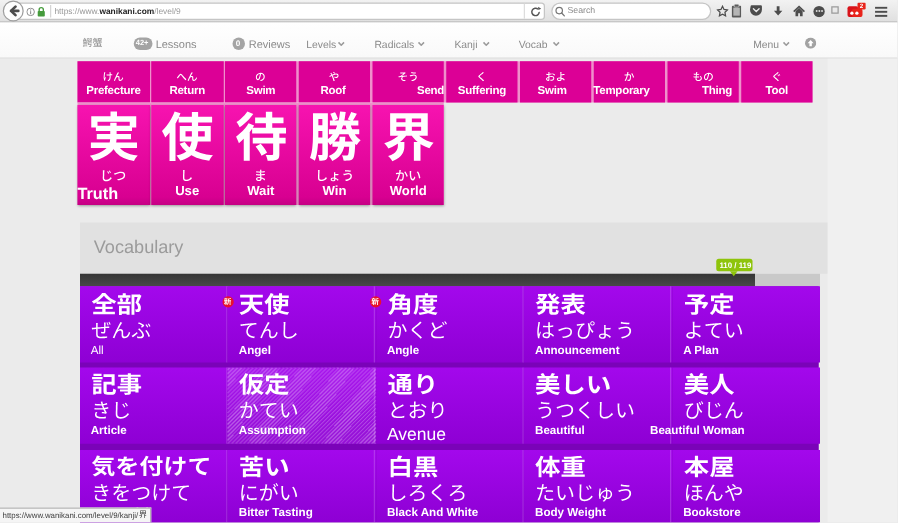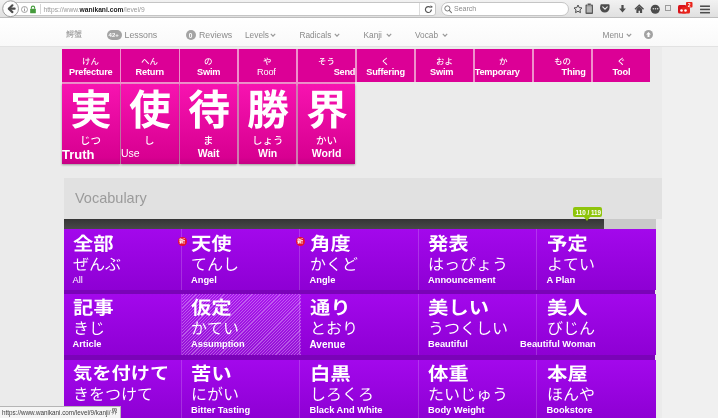--- a/index.html
+++ b/index.html
@@ -125,21 +125,21 @@
 <div class="etxt" style="left:121.0px;top:67px;width:57.5px;text-align:center;font-size:9.2px;font-weight:bold;color:#fff;letter-spacing:-0.2px">Return</div>
 <div class="abs" style="left:179.9px;top:49px;width:57.5px;height:33px;background:#dc0096"></div>
 <svg class="abs" style="left:204.4px;top:56.5px" width="8.5" height="8.9" viewBox="0 0 8.5 8.9">
     <path d="M4.9 1.7Q4.8 2.3 4.7 3.0Q4.5 3.8 4.3 4.5Q4.1 5.4 3.8 6.0Q3.4 6.6 3.1 6.9Q2.7 7.2 2.3 7.2Q1.8 7.2 1.5 6.9Q1.1 6.6 0.9 6.1Q0.7 5.5 0.7 4.8Q0.7 4.1 0.9 3.5Q1.2 2.8 1.8 2.3Q2.3 1.9 3.0 1.6Q3.7 1.3 4.5 1.3Q5.2 1.3 5.8 1.5Q6.4 1.8 6.9 2.2Q7.3 2.7 7.6 3.2Q7.8 3.8 7.8 4.5Q7.8 5.4 7.4 6.1Q7.0 6.8 6.3 7.2Q5.6 7.7 4.6 7.8L4.1 7.0Q4.3 7.0 4.5 7.0Q4.7 6.9 4.8 6.9Q5.2 6.8 5.6 6.6Q6.0 6.4 6.3 6.1Q6.6 5.8 6.7 5.4Q6.9 5.0 6.9 4.5Q6.9 4.0 6.7 3.5Q6.6 3.1 6.3 2.8Q5.9 2.4 5.5 2.3Q5.0 2.1 4.4 2.1Q3.8 2.1 3.2 2.3Q2.7 2.6 2.3 3.0Q1.9 3.4 1.7 3.8Q1.5 4.3 1.5 4.7Q1.5 5.2 1.6 5.5Q1.8 5.9 1.9 6.0Q2.1 6.2 2.3 6.2Q2.5 6.2 2.7 6.0Q2.9 5.8 3.1 5.4Q3.3 5.0 3.5 4.3Q3.7 3.7 3.8 3.0Q3.9 2.3 4.0 1.6Z" fill="#fff"></path>
   </svg>
 <div class="etxt" style="left:179.9px;top:67px;width:57.5px;text-align:center;font-size:9.2px;font-weight:bold;color:#fff;letter-spacing:-0.2px">Swim</div>
 <div class="abs" style="left:238.9px;top:49px;width:57.5px;height:33px;background:#dc0096"></div>
 <svg class="abs" style="left:263.4px;top:56.5px" width="8.5" height="8.9" viewBox="0 0 8.5 8.9">
     <path d="M4.6 2.1Q4.5 1.9 4.2 1.7Q4.0 1.5 3.8 1.3Q3.6 1.1 3.4 1.0L4.0 0.5Q4.1 0.6 4.4 0.8Q4.6 1.0 4.8 1.2Q5.1 1.4 5.2 1.6ZM2.1 1.3Q2.1 1.3 2.2 1.5Q2.2 1.6 2.3 1.7Q2.3 1.8 2.4 1.9Q2.6 2.4 2.9 2.9Q3.2 3.5 3.5 4.1Q3.6 4.5 3.8 5.0Q4.0 5.4 4.2 5.9Q4.3 6.4 4.5 6.9Q4.7 7.4 4.8 7.7L3.8 8.0Q3.7 7.5 3.5 6.8Q3.4 6.2 3.1 5.6Q2.9 5.0 2.7 4.5Q2.5 4.0 2.3 3.6Q2.2 3.2 2.0 2.9Q1.8 2.5 1.7 2.3Q1.6 2.1 1.4 1.9Q1.3 1.8 1.2 1.6ZM0.4 3.8Q0.6 3.7 0.9 3.6Q1.1 3.6 1.2 3.5Q1.6 3.3 2.1 3.1Q2.5 2.9 3.0 2.7Q3.5 2.5 4.0 2.3Q4.5 2.1 5.0 2.0Q5.4 1.9 5.8 1.9Q6.5 1.9 6.9 2.1Q7.4 2.3 7.6 2.7Q7.8 3.1 7.8 3.6Q7.8 4.1 7.6 4.5Q7.4 4.9 6.9 5.2Q6.5 5.4 5.8 5.4Q5.5 5.4 5.1 5.3Q4.8 5.2 4.5 5.2L4.5 4.3Q4.8 4.4 5.1 4.5Q5.4 4.6 5.7 4.6Q6.1 4.6 6.4 4.5Q6.7 4.3 6.8 4.1Q7.0 3.8 7.0 3.5Q7.0 3.3 6.8 3.1Q6.7 2.9 6.5 2.8Q6.2 2.7 5.8 2.7Q5.4 2.7 4.9 2.8Q4.3 3.0 3.8 3.2Q3.2 3.5 2.6 3.7Q2.1 4.0 1.6 4.2Q1.1 4.5 0.8 4.6Z" fill="#fff"></path>
   </svg>
-<div class="etxt" style="left:238.9px;top:67px;width:55px;text-align:center;font-size:9.2px;font-weight:normal;color:#fff;letter-spacing:-0.2px">Roof</div>
+<div class="etxt" style="left:238.9px;top:67px;width:55px;text-align:center;font-size:9.2px;font-weight:bold;color:#fff;letter-spacing:-0.2px">Roof</div>
 <div class="abs" style="left:297.8px;top:49px;width:57.5px;height:33px;background:#dc0096"></div>
 <svg class="abs" style="left:318.1px;top:56.5px" width="17.0" height="8.9" viewBox="0 0 17.0 8.9">
     <path d="M2.2 1.1Q2.3 1.1 2.5 1.1Q2.7 1.1 2.9 1.1Q3.0 1.1 3.3 1.1Q3.5 1.1 3.8 1.1Q4.1 1.1 4.4 1.0Q4.8 1.0 5.0 1.0Q5.3 1.0 5.5 1.0Q5.6 0.9 5.8 0.9Q5.9 0.9 6.0 0.9L6.5 1.5Q6.4 1.6 6.2 1.7Q6.1 1.8 6.0 1.9Q5.8 2.0 5.5 2.2Q5.3 2.4 5.1 2.6Q4.8 2.8 4.6 3.0Q4.3 3.2 4.1 3.4Q3.8 3.6 3.6 3.8Q4.3 3.7 4.9 3.6Q5.6 3.6 6.3 3.6Q6.9 3.5 7.5 3.5L7.5 4.3Q6.9 4.3 6.3 4.3Q5.7 4.3 5.3 4.4Q5.0 4.4 4.7 4.5Q4.5 4.7 4.2 4.9Q4.0 5.1 3.9 5.3Q3.8 5.6 3.8 5.9Q3.8 6.2 4.0 6.5Q4.1 6.7 4.5 6.8Q4.8 7.0 5.2 7.0Q5.5 7.1 5.9 7.1Q6.2 7.0 6.4 7.0L6.2 7.9Q4.6 8.0 3.8 7.5Q2.9 7.0 2.9 6.0Q2.9 5.7 3.0 5.4Q3.2 5.1 3.4 4.9Q3.6 4.6 3.7 4.5Q3.1 4.6 2.4 4.6Q1.6 4.7 0.9 4.9L0.8 4.1Q1.2 4.0 1.6 4.0Q2.0 3.9 2.3 3.9Q2.6 3.7 3.0 3.4Q3.4 3.1 3.7 2.8Q4.1 2.5 4.4 2.2Q4.7 1.9 4.9 1.7Q4.8 1.8 4.6 1.8Q4.4 1.8 4.2 1.8Q3.9 1.8 3.7 1.8Q3.4 1.8 3.2 1.8Q3.0 1.9 2.9 1.9Q2.7 1.9 2.6 1.9Q2.4 1.9 2.2 1.9Z M14.5 4.7Q14.5 4.3 14.3 4.1Q14.2 3.8 13.9 3.7Q13.6 3.5 13.1 3.5Q12.6 3.5 12.2 3.6Q11.8 3.7 11.4 3.8Q11.1 3.9 10.9 4.0Q10.7 4.0 10.5 4.1Q10.3 4.2 10.1 4.2L9.8 3.3Q10.0 3.2 10.3 3.2Q10.5 3.2 10.7 3.1Q11.0 3.1 11.4 3.0Q11.8 2.9 12.3 2.8Q12.7 2.7 13.2 2.7Q13.9 2.7 14.4 3.0Q14.9 3.2 15.1 3.6Q15.4 4.1 15.4 4.7Q15.4 5.4 15.1 5.9Q14.8 6.5 14.3 6.9Q13.8 7.3 13.0 7.6Q12.3 7.8 11.5 7.9L11.0 7.1Q11.8 7.0 12.4 6.8Q13.1 6.6 13.5 6.3Q14.0 6.0 14.2 5.6Q14.5 5.2 14.5 4.7ZM11.0 0.7Q11.4 0.8 11.9 0.9Q12.4 0.9 12.9 1.0Q13.4 1.1 13.9 1.1Q14.4 1.1 14.7 1.1L14.6 1.9Q14.2 1.9 13.7 1.9Q13.3 1.8 12.7 1.8Q12.2 1.7 11.7 1.7Q11.3 1.6 10.9 1.5Z" fill="#fff"></path>
   </svg>
 <div class="etxt" style="left:297.8px;top:67px;width:57.5px;text-align:right;font-size:9.2px;font-weight:bold;color:#fff;letter-spacing:-0.2px">Send</div>
 <div class="abs" style="left:356.8px;top:49px;width:57.5px;height:33px;background:#dc0096"></div>
 <svg class="abs" style="left:381.2px;top:56.5px" width="8.5" height="8.9" viewBox="0 0 8.5 8.9">
     <path d="M6.1 1.3Q5.9 1.4 5.7 1.5Q5.6 1.7 5.4 1.8Q5.2 2.0 4.9 2.2Q4.6 2.5 4.3 2.7Q3.9 3.0 3.6 3.3Q3.3 3.5 3.1 3.7Q2.9 3.9 2.8 4.1Q2.7 4.2 2.8 4.3Q2.9 4.5 3.1 4.7Q3.3 4.9 3.6 5.1Q3.9 5.3 4.3 5.6Q4.6 5.9 5.0 6.2Q5.3 6.5 5.7 6.8Q6.0 7.1 6.3 7.4L5.5 8.1Q5.2 7.7 4.8 7.4Q4.6 7.2 4.3 6.9Q4.0 6.6 3.6 6.3Q3.2 5.9 2.9 5.6Q2.5 5.3 2.2 5.1Q1.8 4.7 1.7 4.5Q1.6 4.2 1.7 3.9Q1.9 3.6 2.3 3.3Q2.5 3.1 2.9 2.8Q3.2 2.6 3.5 2.3Q3.9 2.0 4.2 1.7Q4.5 1.4 4.7 1.2Q4.9 1.1 5.1 0.9Q5.2 0.7 5.3 0.6Z" fill="#fff"></path>
   </svg>
 <div class="etxt" style="left:356.8px;top:67px;width:57.5px;text-align:center;font-size:9.2px;font-weight:bold;color:#fff;letter-spacing:-0.2px">Suffering</div>
@@ -172,21 +172,21 @@
     <path d="M6.4 1.9Q6.5 2.1 6.7 2.4Q6.9 2.7 7.1 3.0Q7.3 3.3 7.4 3.6L6.6 3.9Q6.5 3.6 6.3 3.3Q6.2 3.0 6.0 2.8Q5.8 2.5 5.7 2.2ZM7.8 1.4Q7.9 1.6 8.1 1.9Q8.3 2.2 8.5 2.5Q8.7 2.8 8.8 3.0L8.1 3.4Q7.9 3.1 7.7 2.8Q7.6 2.5 7.4 2.2Q7.2 1.9 7.0 1.7ZM3.6 1.1Q3.5 1.4 3.5 1.7Q3.5 2.0 3.5 2.3Q3.4 2.7 3.4 3.3Q3.4 4.0 3.4 4.7Q3.4 5.4 3.3 6.1Q3.3 6.8 3.3 7.3Q3.3 7.9 3.5 8.2Q3.7 8.5 4.1 8.7Q4.5 8.8 4.9 8.8Q5.6 8.8 6.2 8.6Q6.7 8.4 7.2 8.1Q7.6 7.8 8.0 7.4Q8.3 7.1 8.6 6.6L9.4 7.6Q9.1 7.9 8.7 8.3Q8.3 8.7 7.8 9.1Q7.2 9.5 6.5 9.7Q5.8 9.9 4.9 9.9Q4.1 9.9 3.5 9.7Q2.9 9.4 2.6 8.9Q2.2 8.3 2.2 7.5Q2.2 7.0 2.2 6.5Q2.3 5.9 2.3 5.3Q2.3 4.7 2.3 4.1Q2.3 3.5 2.3 3.1Q2.3 2.6 2.3 2.3Q2.3 1.9 2.3 1.6Q2.3 1.3 2.2 1.1Z M11.2 3.6Q11.5 3.6 11.8 3.5Q12.1 3.4 12.4 3.3Q12.7 3.2 13.2 3.1Q13.8 2.9 14.4 2.7Q15.0 2.5 15.7 2.4Q16.3 2.3 16.9 2.3Q17.8 2.3 18.5 2.6Q19.3 3.0 19.7 3.6Q20.1 4.3 20.1 5.2Q20.1 5.9 19.8 6.5Q19.6 7.1 19.1 7.6Q18.5 8.1 17.8 8.4Q17.1 8.7 16.2 8.9Q15.3 9.1 14.3 9.2L13.8 8.1Q14.9 8.1 15.8 7.9Q16.7 7.7 17.4 7.4Q18.1 7.0 18.5 6.5Q19.0 5.9 19.0 5.2Q19.0 4.6 18.7 4.2Q18.5 3.8 18.0 3.6Q17.5 3.3 16.8 3.3Q16.4 3.3 15.8 3.4Q15.2 3.5 14.6 3.7Q14.0 3.9 13.4 4.1Q12.9 4.3 12.4 4.5Q11.9 4.7 11.7 4.8Z" fill="#fff"></path>
   </svg>
 <div class="etxt" style="left:62.0px;top:146.5px;width:57.5px;text-align:left;font-size:13px;font-weight:bold;color:#fff">Truth</div>
 <div class="abs" style="left:121.0px;top:83.5px;width:57.5px;height:80px;background:linear-gradient(#f713b0,#d80091 92%,#c50084);box-shadow:0 1px 2px rgba(0,0,0,0.35)"></div>
 <svg class="abs" style="left:128.7px;top:87.5px" width="42.0" height="44.1" viewBox="0 0 42.0 44.1">
     <path d="M13.9 5.4H40.7V10.0H13.9ZM19.4 17.0V21.2H34.8V17.0ZM14.8 12.9H39.6V25.3H14.8ZM18.8 25.7Q20.7 28.7 23.9 30.9Q27.1 33.0 31.5 34.4Q35.9 35.7 41.4 36.2Q40.8 36.7 40.3 37.5Q39.7 38.3 39.2 39.1Q38.7 40.0 38.4 40.7Q32.7 39.9 28.2 38.2Q23.7 36.5 20.3 33.7Q17.0 30.9 14.7 27.0ZM24.5 1.6H29.5V20.7Q29.5 23.3 29.2 25.7Q28.8 28.2 28.0 30.4Q27.1 32.7 25.5 34.6Q23.9 36.5 21.4 38.1Q18.9 39.6 15.3 40.7Q15.0 40.2 14.5 39.4Q13.9 38.6 13.3 37.8Q12.7 37.0 12.2 36.5Q15.6 35.8 17.8 34.6Q20.1 33.4 21.4 31.8Q22.8 30.3 23.4 28.5Q24.1 26.7 24.3 24.7Q24.5 22.8 24.5 20.7ZM10.7 1.2 15.4 2.7Q14.0 6.2 12.0 9.8Q10.1 13.4 7.8 16.5Q5.6 19.7 3.2 22.1Q3.0 21.5 2.5 20.5Q2.0 19.5 1.5 18.5Q1.0 17.5 0.6 16.9Q2.6 15.0 4.5 12.5Q6.4 10.0 8.0 7.1Q9.6 4.2 10.7 1.2ZM6.6 12.9 11.4 8.1 11.4 8.1V40.8H6.6Z" fill="#fff"></path>
   </svg>
 <svg class="abs" style="left:144.4px;top:134.5px" width="10.5" height="11.0" viewBox="0 0 10.5 11.0">
     <path d="M3.7 1.0Q3.7 1.3 3.6 1.6Q3.6 1.9 3.6 2.2Q3.6 2.6 3.6 3.3Q3.5 3.9 3.5 4.6Q3.5 5.3 3.5 6.0Q3.5 6.7 3.5 7.2Q3.5 7.8 3.7 8.1Q3.9 8.5 4.3 8.6Q4.6 8.7 5.1 8.7Q5.8 8.7 6.3 8.6Q6.9 8.4 7.3 8.1Q7.8 7.8 8.1 7.4Q8.5 7.0 8.8 6.6L9.5 7.5Q9.3 7.9 8.9 8.3Q8.5 8.7 7.9 9.0Q7.4 9.4 6.6 9.6Q5.9 9.8 5.1 9.8Q4.3 9.8 3.7 9.6Q3.1 9.4 2.7 8.8Q2.4 8.3 2.4 7.4Q2.4 7.0 2.4 6.4Q2.4 5.8 2.4 5.2Q2.4 4.6 2.5 4.0Q2.5 3.5 2.5 3.0Q2.5 2.5 2.5 2.2Q2.5 1.9 2.5 1.6Q2.4 1.2 2.4 1.0Z" fill="#fff"></path>
   </svg>
-<div class="etxt" style="left:121.0px;top:146.5px;width:57.5px;text-align:left;font-size:10.5px;font-weight:normal;color:#fff">Use</div>
+<div class="etxt" style="left:121.0px;top:146.5px;width:57.5px;text-align:center;font-size:10.5px;font-weight:bold;color:#fff">Use</div>
 <div class="abs" style="left:179.9px;top:83.5px;width:57.5px;height:80px;background:linear-gradient(#f713b0,#d80091 92%,#c50084);box-shadow:0 1px 2px rgba(0,0,0,0.35)"></div>
 <svg class="abs" style="left:187.7px;top:87.5px" width="42.0" height="44.1" viewBox="0 0 42.0 44.1">
     <path d="M16.1 6.1H38.8V10.6H16.1ZM14.2 22.2H40.5V26.8H14.2ZM13.7 14.3H40.8V18.9H13.7ZM24.7 1.5H29.8V16.7H24.7ZM30.5 18.1H35.5V35.4Q35.5 37.3 35.1 38.3Q34.6 39.4 33.4 39.9Q32.1 40.5 30.3 40.6Q28.5 40.7 26.1 40.7Q26.0 39.7 25.5 38.3Q25.1 37.0 24.6 36.0Q25.6 36.0 26.7 36.1Q27.7 36.1 28.5 36.1Q29.3 36.0 29.6 36.0Q30.1 36.0 30.3 35.9Q30.5 35.8 30.5 35.3ZM16.5 29.2 20.6 27.0Q21.6 28.1 22.6 29.4Q23.5 30.7 24.3 31.9Q25.1 33.2 25.6 34.2L21.2 36.6Q20.8 35.6 20.0 34.3Q19.3 33.0 18.3 31.7Q17.4 30.3 16.5 29.2ZM10.9 10.6 15.3 12.4Q13.8 15.0 11.8 17.6Q9.7 20.2 7.5 22.5Q5.3 24.9 3.1 26.6Q3.0 26.0 2.5 25.0Q2.1 24.0 1.6 23.0Q1.2 22.0 0.8 21.4Q2.6 20.1 4.5 18.3Q6.4 16.6 8.1 14.6Q9.7 12.6 10.9 10.6ZM9.9 1.3 14.6 3.3Q13.2 5.2 11.4 7.2Q9.6 9.1 7.6 10.8Q5.6 12.6 3.7 13.9Q3.4 13.3 3.0 12.5Q2.5 11.7 2.1 10.9Q1.6 10.1 1.2 9.6Q2.8 8.6 4.5 7.2Q6.2 5.8 7.6 4.3Q9.0 2.7 9.9 1.3ZM7.0 19.9 11.6 15.3 11.8 15.4V40.7H7.0Z" fill="#fff"></path>
   </svg>
 <svg class="abs" style="left:203.4px;top:134.5px" width="10.5" height="11.0" viewBox="0 0 10.5 11.0">
     <path d="M6.1 0.8Q6.1 1.0 6.1 1.2Q6.1 1.3 6.1 1.6Q6.1 1.7 6.1 2.1Q6.0 2.4 6.0 2.8Q6.0 3.2 6.0 3.6Q6.0 4.0 6.0 4.4Q6.0 4.8 6.1 5.4Q6.1 6.0 6.1 6.5Q6.2 7.1 6.2 7.5Q6.2 8.0 6.2 8.3Q6.2 8.7 6.0 9.0Q5.8 9.4 5.4 9.6Q4.9 9.8 4.3 9.8Q3.1 9.8 2.4 9.4Q1.8 8.9 1.8 8.2Q1.8 7.6 2.1 7.3Q2.4 6.9 3.0 6.7Q3.5 6.5 4.3 6.5Q5.2 6.5 5.9 6.7Q6.6 6.8 7.3 7.1Q7.9 7.4 8.3 7.8Q8.8 8.1 9.1 8.3L8.5 9.3Q8.2 8.9 7.7 8.6Q7.2 8.2 6.7 8.0Q6.1 7.7 5.5 7.5Q4.9 7.3 4.2 7.3Q3.5 7.3 3.2 7.6Q2.8 7.8 2.8 8.1Q2.8 8.3 3.0 8.5Q3.1 8.7 3.4 8.8Q3.7 8.9 4.1 8.9Q4.4 8.9 4.6 8.8Q4.9 8.7 5.0 8.5Q5.2 8.3 5.2 8.0Q5.2 7.7 5.1 7.3Q5.1 6.8 5.1 6.3Q5.1 5.7 5.1 5.2Q5.0 4.7 5.0 4.4Q5.0 4.0 5.0 3.6Q5.0 3.2 5.0 2.8Q5.0 2.4 5.1 2.1Q5.1 1.8 5.1 1.5Q5.1 1.4 5.0 1.2Q5.0 1.0 5.0 0.8ZM2.0 1.9Q2.2 2.0 2.6 2.0Q2.9 2.0 3.3 2.1Q3.7 2.1 4.0 2.1Q4.3 2.1 4.6 2.1Q5.6 2.1 6.7 2.1Q7.7 2.0 8.8 1.8L8.8 2.8Q8.2 2.8 7.6 2.9Q6.9 3.0 6.1 3.0Q5.4 3.1 4.6 3.1Q4.3 3.1 3.8 3.0Q3.3 3.0 2.8 3.0Q2.3 2.9 2.0 2.9ZM1.9 4.2Q2.2 4.2 2.5 4.2Q2.9 4.3 3.2 4.3Q3.6 4.3 3.9 4.3Q4.3 4.4 4.5 4.4Q5.4 4.4 6.1 4.3Q6.9 4.3 7.6 4.2Q8.3 4.1 8.9 4.1L8.9 5.0Q8.4 5.1 7.9 5.1Q7.3 5.2 6.8 5.2Q6.3 5.3 5.7 5.3Q5.2 5.3 4.5 5.3Q4.2 5.3 3.7 5.3Q3.2 5.2 2.8 5.2Q2.3 5.2 1.9 5.1Z" fill="#fff"></path>
   </svg>
 <div class="etxt" style="left:179.9px;top:146.5px;width:57.5px;text-align:center;font-size:10.5px;font-weight:bold;color:#fff">Wait</div>
 <div class="abs" style="left:238.9px;top:83.5px;width:57.5px;height:80px;background:linear-gradient(#f713b0,#d80091 92%,#c50084);box-shadow:0 1px 2px rgba(0,0,0,0.35)"></div>
 <svg class="abs" style="left:246.6px;top:87.5px" width="42.0" height="44.1" viewBox="0 0 42.0 44.1">
@@ -283,21 +283,21 @@
   </svg>
 <div class="etxt" style="left:191.0px;top:339.3px;font-size:9.3px;font-weight:bold;color:#fff">Assumption</div>
 <div class="abs" style="left:299.1px;top:293.5px;width:1.4px;height:61.5px;background:rgba(255,255,255,0.18)"></div>
 <div class="abs" style="left:300.5px;top:293.5px;width:118.5px;height:61.5px;background:linear-gradient(#a308ec,#8e00d4)"></div>
 <svg class="abs" style="left:309.5px;top:298.0px;transform:scaleX(1.1);transform-origin:0 0" width="37.0" height="19.4" viewBox="0 0 37.0 19.4">
     <path d="M5.1 7.8V14.6H3.0V9.8H0.6V7.8ZM5.1 13.7Q5.6 14.6 6.6 15.1Q7.6 15.5 9.0 15.6Q9.8 15.6 11.0 15.6Q12.2 15.6 13.4 15.6Q14.7 15.6 16.0 15.5Q17.2 15.5 18.2 15.4Q18.0 15.6 17.9 16.0Q17.8 16.4 17.6 16.8Q17.5 17.2 17.5 17.6Q16.6 17.6 15.5 17.6Q14.4 17.7 13.2 17.7Q12.0 17.7 10.9 17.7Q9.8 17.6 9.0 17.6Q7.3 17.5 6.2 17.1Q5.0 16.6 4.2 15.5Q3.5 16.1 2.8 16.6Q2.2 17.2 1.4 17.8L0.4 15.6Q1.0 15.2 1.8 14.7Q2.5 14.2 3.2 13.7ZM0.9 2.4 2.4 1.0Q3.0 1.3 3.6 1.8Q4.2 2.3 4.8 2.9Q5.3 3.4 5.6 3.8L4.0 5.4Q3.7 5.0 3.2 4.4Q2.7 3.9 2.1 3.3Q1.4 2.8 0.9 2.4ZM8.3 4.2 9.8 3.0Q10.6 3.3 11.6 3.7Q12.5 4.1 13.5 4.5Q14.4 4.9 15.0 5.3L13.5 6.6Q12.9 6.2 12.0 5.8Q11.2 5.4 10.2 4.9Q9.2 4.5 8.3 4.2ZM6.7 5.2H16.1V6.8H8.8V14.8H6.7ZM15.1 5.2H17.2V12.9Q17.2 13.6 17.0 13.9Q16.9 14.3 16.4 14.5Q16.0 14.8 15.4 14.8Q14.7 14.9 13.9 14.9Q13.8 14.4 13.7 14.0Q13.5 13.5 13.4 13.1Q13.8 13.1 14.2 13.1Q14.6 13.1 14.8 13.1Q14.9 13.1 15.0 13.1Q15.1 13.0 15.1 12.8ZM6.8 1.2H15.7V2.9H6.8ZM7.8 7.8H15.8V9.4H7.8ZM7.8 10.4H15.8V12.0H7.8ZM10.9 6.0H12.9V14.7H10.9ZM14.9 1.2H15.4L15.8 1.1L17.1 2.1Q16.5 2.7 15.7 3.4Q14.9 4.0 14.0 4.5Q13.1 5.1 12.3 5.5Q12.1 5.2 11.7 4.8Q11.4 4.5 11.2 4.3Q11.9 3.9 12.6 3.4Q13.3 3.0 13.9 2.5Q14.5 2.0 14.9 1.6Z M25.2 1.4Q25.1 1.8 25.0 2.3Q24.9 2.7 24.8 3.3Q24.6 3.8 24.6 4.4Q24.5 4.9 24.4 5.3Q24.8 4.7 25.2 4.2Q25.7 3.7 26.3 3.2Q26.9 2.8 27.6 2.5Q28.2 2.3 29.0 2.3Q30.3 2.3 31.3 3.1Q32.4 3.9 33.0 5.4Q33.6 6.8 33.6 8.9Q33.6 10.8 33.0 12.3Q32.4 13.8 31.4 14.8Q30.3 15.8 28.8 16.5Q27.3 17.2 25.5 17.5L24.1 15.3Q25.6 15.1 26.9 14.7Q28.2 14.3 29.1 13.5Q30.1 12.8 30.6 11.7Q31.1 10.6 31.1 8.9Q31.1 7.4 30.8 6.5Q30.5 5.5 29.9 5.0Q29.4 4.4 28.6 4.4Q27.8 4.4 27.0 5.0Q26.3 5.5 25.7 6.4Q25.1 7.2 24.8 8.2Q24.4 9.2 24.4 10.2Q24.4 10.5 24.4 11.0Q24.4 11.5 24.5 12.1L22.2 12.3Q22.1 11.7 22.1 10.9Q22.0 10.1 22.0 9.2Q22.0 8.5 22.0 7.8Q22.1 7.1 22.1 6.3Q22.2 5.5 22.3 4.7Q22.4 4.0 22.5 3.3Q22.6 2.7 22.6 2.2Q22.6 1.7 22.6 1.3Z" fill="#fff"></path>
   </svg>
 <svg class="abs" style="left:309.5px;top:320.0px" width="48.0" height="16.8" viewBox="0 0 48.0 16.8">
     <path d="M13.0 4.5Q12.8 4.7 12.5 4.9Q12.1 5.0 11.8 5.2Q11.4 5.4 10.8 5.7Q10.2 6.0 9.5 6.3Q8.9 6.7 8.2 7.1Q7.5 7.5 6.9 7.8Q5.8 8.6 5.2 9.4Q4.5 10.2 4.5 11.1Q4.5 12.1 5.5 12.7Q6.4 13.2 8.3 13.2Q9.2 13.2 10.2 13.2Q11.1 13.1 12.0 13.0Q12.8 12.9 13.5 12.7L13.4 14.1Q12.9 14.2 12.1 14.3Q11.3 14.4 10.3 14.5Q9.4 14.5 8.4 14.5Q7.3 14.5 6.3 14.3Q5.4 14.2 4.7 13.8Q4.0 13.4 3.6 12.8Q3.2 12.1 3.2 11.2Q3.2 10.4 3.6 9.6Q4.0 8.9 4.6 8.2Q5.3 7.5 6.3 6.9Q6.9 6.5 7.6 6.1Q8.3 5.7 8.9 5.3Q9.6 5.0 10.2 4.7Q10.8 4.4 11.2 4.1Q11.5 3.9 11.8 3.8Q12.1 3.6 12.3 3.4ZM4.9 1.6Q5.3 2.6 5.7 3.6Q6.1 4.6 6.6 5.5Q7.0 6.3 7.4 7.0L6.3 7.6Q5.9 7.0 5.4 6.1Q5.0 5.2 4.5 4.2Q4.1 3.2 3.7 2.2Z M22.6 1.3Q22.5 1.4 22.5 1.6Q22.5 1.8 22.5 2.0Q22.5 2.2 22.5 2.4Q22.5 2.8 22.4 3.4Q22.4 3.9 22.4 4.7Q22.4 5.4 22.3 6.1Q22.3 6.8 22.3 7.5Q22.3 8.1 22.3 8.8Q22.4 9.6 22.4 10.3Q22.4 11.0 22.4 11.6Q22.4 12.3 22.4 12.6Q22.4 13.4 22.2 13.8Q22.1 14.2 21.8 14.4Q21.4 14.6 21.0 14.6Q20.5 14.6 20.0 14.4Q19.4 14.2 18.9 13.8Q18.4 13.4 18.0 12.9Q17.7 12.5 17.7 11.9Q17.7 11.2 18.2 10.5Q18.8 9.8 19.7 9.2Q20.6 8.7 21.6 8.3Q22.6 7.9 23.8 7.6Q24.9 7.4 25.9 7.4Q27.0 7.4 27.9 7.8Q28.8 8.2 29.4 8.9Q29.9 9.7 29.9 10.6Q29.9 11.6 29.5 12.3Q29.1 13.0 28.3 13.5Q27.6 14.0 26.5 14.3Q25.9 14.4 25.4 14.5Q24.9 14.5 24.5 14.5L24.0 13.2Q24.5 13.2 25.0 13.2Q25.5 13.2 25.9 13.1Q26.6 13.0 27.2 12.7Q27.8 12.4 28.2 11.9Q28.6 11.4 28.6 10.6Q28.6 9.9 28.2 9.5Q27.8 9.0 27.2 8.8Q26.6 8.5 25.8 8.5Q24.8 8.5 23.8 8.8Q22.8 9.0 21.7 9.4Q21.0 9.7 20.3 10.1Q19.7 10.5 19.3 11.0Q18.9 11.5 18.9 11.9Q18.9 12.1 19.1 12.4Q19.3 12.6 19.6 12.8Q19.8 13.0 20.1 13.1Q20.4 13.2 20.7 13.2Q20.9 13.2 21.1 13.0Q21.3 12.8 21.3 12.5Q21.3 12.0 21.2 11.2Q21.2 10.3 21.2 9.4Q21.2 8.4 21.2 7.5Q21.2 6.8 21.2 6.0Q21.2 5.3 21.2 4.5Q21.2 3.8 21.2 3.2Q21.2 2.7 21.2 2.4Q21.2 2.3 21.2 2.1Q21.2 1.8 21.2 1.6Q21.2 1.4 21.2 1.3ZM27.5 3.1Q28.1 3.4 28.8 3.8Q29.5 4.2 30.2 4.7Q30.8 5.1 31.2 5.4L30.5 6.4Q30.3 6.1 29.8 5.8Q29.4 5.5 28.8 5.2Q28.3 4.8 27.8 4.5Q27.3 4.2 27.0 4.0ZM17.9 4.2Q18.6 4.3 19.1 4.3Q19.5 4.3 20.0 4.3Q20.6 4.3 21.3 4.2Q22.1 4.2 22.8 4.1Q23.6 4.0 24.4 3.8Q25.1 3.7 25.7 3.5L25.7 4.7Q25.1 4.9 24.3 5.0Q23.6 5.1 22.8 5.2Q22.0 5.4 21.3 5.4Q20.6 5.5 20.0 5.5Q19.3 5.5 18.9 5.5Q18.4 5.4 18.0 5.4Z M37.4 1.5Q37.3 1.9 37.2 2.5Q37.1 3.1 37.0 3.7Q36.9 4.3 36.8 4.9Q36.7 5.5 36.7 5.9Q36.9 5.3 37.3 4.7Q37.8 4.0 38.3 3.5Q38.9 2.9 39.6 2.6Q40.3 2.3 41.0 2.3Q42.1 2.3 42.9 2.9Q43.7 3.6 44.2 4.9Q44.7 6.1 44.7 7.8Q44.7 9.4 44.2 10.6Q43.7 11.9 42.8 12.7Q41.9 13.6 40.6 14.1Q39.4 14.6 37.9 14.9L37.2 13.7Q38.5 13.5 39.6 13.1Q40.7 12.7 41.6 12.1Q42.4 11.4 42.9 10.3Q43.4 9.3 43.4 7.8Q43.4 6.5 43.1 5.5Q42.8 4.5 42.2 4.0Q41.7 3.4 40.8 3.4Q40.1 3.4 39.4 3.9Q38.7 4.4 38.1 5.1Q37.6 5.9 37.2 6.8Q36.8 7.6 36.8 8.4Q36.7 8.9 36.7 9.3Q36.7 9.8 36.8 10.4L35.6 10.5Q35.5 10.0 35.5 9.4Q35.4 8.7 35.4 8.0Q35.4 7.4 35.4 6.7Q35.5 6.0 35.6 5.3Q35.6 4.6 35.7 3.9Q35.8 3.3 35.9 2.8Q35.9 2.4 36.0 2.1Q36.0 1.7 36.0 1.4Z" fill="#fff"></path>
   </svg>
-<div class="etxt" style="left:309.5px;top:339.3px;font-size:10px;font-weight:bold;color:#fff">Avenue</div>
+<div class="etxt" style="left:309.5px;top:339.3px;font-size:14px;font-weight:normal;color:#fff">Avenue</div>
 <div class="abs" style="left:417.6px;top:293.5px;width:1.4px;height:61.5px;background:rgba(255,255,255,0.18)"></div>
 <div class="abs" style="left:419.0px;top:293.5px;width:118.5px;height:61.5px;background:linear-gradient(#a308ec,#8e00d4)"></div>
 <svg class="abs" style="left:428.0px;top:298.0px;transform:scaleX(1.1);transform-origin:0 0" width="55.5" height="19.4" viewBox="0 0 55.5 19.4">
     <path d="M1.7 2.8H16.8V4.8H1.7ZM2.6 5.7H16.1V7.6H2.6ZM1.0 8.5H17.5V10.5H1.0ZM0.8 11.7H17.7V13.6H0.8ZM8.1 4.1H10.4V10.1H8.1ZM4.0 1.3 5.9 0.5Q6.4 1.0 6.7 1.6Q7.1 2.2 7.3 2.6L5.2 3.5Q5.1 3.1 4.7 2.4Q4.4 1.8 4.0 1.3ZM12.2 0.5 14.6 1.1Q14.2 1.7 13.8 2.3Q13.3 2.9 13.0 3.3L11.0 2.7Q11.2 2.4 11.4 2.0Q11.7 1.6 11.9 1.2Q12.1 0.8 12.2 0.5ZM7.8 10.2H10.2Q10.0 11.4 9.8 12.5Q9.5 13.5 9.0 14.4Q8.5 15.2 7.5 15.9Q6.6 16.6 5.2 17.1Q3.7 17.6 1.6 17.9Q1.6 17.6 1.4 17.3Q1.2 16.9 1.0 16.5Q0.7 16.2 0.5 15.9Q2.4 15.7 3.7 15.3Q4.9 15.0 5.7 14.5Q6.5 14.0 6.9 13.3Q7.3 12.7 7.5 11.9Q7.7 11.1 7.8 10.2ZM10.7 12.2Q11.5 14.0 13.3 14.8Q15.1 15.7 18.1 15.9Q17.9 16.2 17.6 16.5Q17.4 16.9 17.2 17.3Q16.9 17.6 16.8 18.0Q14.6 17.7 13.0 17.1Q11.5 16.4 10.4 15.3Q9.4 14.2 8.6 12.6Z M25.4 1.6Q25.3 2.2 25.2 2.9Q25.2 3.5 25.1 4.1Q25.1 4.8 25.1 5.9Q25.0 7.0 25.0 8.2Q24.9 9.4 24.9 10.5Q24.9 11.6 24.9 12.5Q24.9 13.4 25.2 14.0Q25.6 14.5 26.2 14.8Q26.7 15.0 27.5 15.0Q28.6 15.0 29.5 14.7Q30.5 14.4 31.3 13.9Q32.0 13.3 32.7 12.6Q33.3 12.0 33.8 11.2L35.5 13.3Q35.0 13.9 34.3 14.7Q33.6 15.4 32.6 16.0Q31.6 16.7 30.3 17.1Q29.0 17.5 27.4 17.5Q25.9 17.5 24.8 17.0Q23.7 16.6 23.1 15.6Q22.4 14.6 22.4 13.0Q22.4 12.3 22.5 11.3Q22.5 10.3 22.5 9.3Q22.5 8.2 22.6 7.2Q22.6 6.2 22.6 5.4Q22.6 4.5 22.6 4.1Q22.6 3.4 22.6 2.8Q22.5 2.1 22.4 1.6Z M41.8 3.1Q41.7 3.4 41.7 3.8Q41.6 4.2 41.6 4.6Q41.6 5.1 41.6 5.3Q41.6 5.9 41.6 6.6Q41.6 7.2 41.6 7.9Q41.6 8.6 41.7 9.2Q41.8 10.6 42.1 11.6Q42.3 12.6 42.7 13.2Q43.1 13.7 43.7 13.7Q44.0 13.7 44.3 13.4Q44.6 13.0 44.9 12.5Q45.1 11.9 45.3 11.3Q45.5 10.6 45.6 10.1L47.5 12.3Q46.9 13.9 46.3 14.9Q45.7 15.8 45.0 16.3Q44.4 16.7 43.6 16.7Q42.6 16.7 41.7 16.0Q40.8 15.4 40.2 13.9Q39.6 12.4 39.3 9.9Q39.2 9.0 39.2 8.1Q39.1 7.2 39.1 6.3Q39.1 5.5 39.1 4.9Q39.1 4.5 39.1 4.0Q39.0 3.4 39.0 3.0ZM51.1 3.5Q51.6 4.1 52.1 5.0Q52.5 5.9 53.0 7.0Q53.4 8.0 53.7 9.1Q54.0 10.2 54.2 11.2Q54.4 12.2 54.4 13.1L52.0 14.0Q51.9 12.9 51.6 11.5Q51.4 10.2 51.0 8.9Q50.6 7.5 50.0 6.3Q49.5 5.1 48.7 4.2Z" fill="#fff"></path>
   </svg>
 <svg class="abs" style="left:428.0px;top:320.0px" width="80.0" height="16.8" viewBox="0 0 80.0 16.8">
     <path d="M11.5 8.8Q11.5 8.1 11.2 7.6Q10.8 7.0 10.2 6.7Q9.6 6.4 8.8 6.4Q7.9 6.4 7.0 6.6Q6.2 6.7 5.6 6.9Q4.9 7.1 4.4 7.3Q4.0 7.4 3.7 7.5Q3.4 7.6 3.1 7.7L2.7 6.3Q3.0 6.2 3.4 6.2Q3.8 6.1 4.1 6.0Q4.7 5.9 5.5 5.7Q6.2 5.5 7.1 5.4Q8.0 5.3 8.9 5.3Q10.1 5.3 11.0 5.7Q11.8 6.1 12.4 6.9Q12.9 7.7 12.9 8.8Q12.9 10.1 12.3 11.1Q11.8 12.1 10.8 12.9Q9.8 13.6 8.5 14.1Q7.2 14.6 5.6 14.9L4.9 13.6Q6.3 13.5 7.6 13.1Q8.8 12.7 9.7 12.1Q10.6 11.5 11.0 10.7Q11.5 9.8 11.5 8.8ZM4.8 1.5Q5.5 1.7 6.4 1.8Q7.3 2.0 8.3 2.1Q9.3 2.2 10.1 2.2Q11.0 2.3 11.6 2.3L11.4 3.5Q10.7 3.5 9.9 3.4Q9.0 3.3 8.0 3.2Q7.1 3.1 6.2 3.0Q5.3 2.9 4.6 2.8Z M17.2 5.7Q17.6 5.6 18.0 5.5Q18.5 5.4 18.9 5.3Q19.4 5.1 20.2 4.8Q21.0 4.6 22.0 4.3Q22.9 4.0 23.9 3.9Q24.9 3.7 25.8 3.7Q27.1 3.7 28.2 4.2Q29.2 4.7 29.9 5.6Q30.5 6.6 30.5 7.9Q30.5 9.1 30.1 10.0Q29.7 10.9 28.9 11.6Q28.1 12.3 27.0 12.7Q25.9 13.2 24.6 13.5Q23.3 13.8 21.8 13.9L21.2 12.5Q22.8 12.5 24.2 12.2Q25.6 11.9 26.7 11.4Q27.8 10.8 28.5 10.0Q29.1 9.1 29.1 7.9Q29.1 7.0 28.7 6.4Q28.3 5.7 27.6 5.3Q26.8 4.9 25.7 4.9Q24.9 4.9 24.0 5.1Q23.1 5.2 22.2 5.5Q21.2 5.8 20.3 6.1Q19.5 6.4 18.8 6.7Q18.1 7.0 17.8 7.1Z M43.3 2.3Q43.0 2.5 42.7 2.7Q42.4 3.0 42.2 3.2Q41.8 3.5 41.2 4.0Q40.6 4.5 39.9 5.1Q39.2 5.6 38.6 6.1Q38.0 6.6 37.6 7.0Q37.1 7.4 36.9 7.6Q36.8 7.9 37.0 8.2Q37.1 8.4 37.6 8.9Q38.1 9.2 38.7 9.7Q39.2 10.2 39.9 10.7Q40.5 11.3 41.2 11.9Q41.9 12.4 42.5 13.0Q43.1 13.6 43.6 14.1L42.5 15.1Q42.0 14.5 41.4 13.9Q41.0 13.5 40.3 12.9Q39.7 12.4 39.0 11.7Q38.3 11.1 37.6 10.5Q36.9 9.9 36.3 9.5Q35.6 8.8 35.4 8.4Q35.2 7.9 35.4 7.4Q35.7 6.9 36.4 6.3Q36.9 5.9 37.5 5.4Q38.2 4.9 38.9 4.3Q39.5 3.8 40.1 3.2Q40.8 2.7 41.2 2.3Q41.4 2.0 41.7 1.7Q41.9 1.4 42.1 1.2Z M53.4 1.6Q53.4 2.0 53.3 2.4Q53.3 2.8 53.3 3.2Q53.3 3.9 53.2 4.9Q53.2 5.9 53.2 7.0Q53.1 8.1 53.1 9.2Q53.1 10.3 53.1 11.2Q53.1 12.1 53.4 12.6Q53.8 13.1 54.4 13.4Q55.0 13.6 55.7 13.6Q56.8 13.6 57.7 13.3Q58.6 13.0 59.3 12.6Q59.9 12.1 60.5 11.5Q61.0 10.9 61.5 10.3L62.4 11.4Q62.0 11.9 61.4 12.5Q60.7 13.2 59.9 13.7Q59.1 14.2 58.1 14.6Q57.0 14.9 55.7 14.9Q54.5 14.9 53.7 14.5Q52.8 14.2 52.3 13.4Q51.8 12.6 51.8 11.3Q51.8 10.6 51.8 9.7Q51.8 8.9 51.9 7.9Q51.9 7.0 51.9 6.1Q51.9 5.2 51.9 4.5Q52.0 3.7 52.0 3.2Q52.0 2.8 51.9 2.4Q51.9 2.0 51.8 1.6Z M67.6 2.9Q67.5 3.1 67.5 3.4Q67.5 3.7 67.5 4.0Q67.4 4.3 67.4 4.5Q67.4 5.0 67.4 5.6Q67.4 6.2 67.5 6.9Q67.5 7.6 67.6 8.2Q67.7 9.6 68.0 10.6Q68.3 11.6 68.7 12.1Q69.2 12.7 69.7 12.7Q70.0 12.7 70.3 12.4Q70.6 12.1 70.9 11.7Q71.1 11.2 71.3 10.6Q71.6 10.0 71.7 9.4L72.7 10.6Q72.2 11.9 71.8 12.7Q71.3 13.5 70.8 13.9Q70.3 14.2 69.7 14.2Q69.0 14.2 68.3 13.7Q67.6 13.1 67.0 11.9Q66.5 10.6 66.3 8.6Q66.2 7.9 66.2 7.1Q66.2 6.2 66.1 5.5Q66.1 4.8 66.1 4.3Q66.1 4.0 66.1 3.6Q66.1 3.2 66.0 2.9ZM75.9 3.4Q76.3 3.9 76.7 4.6Q77.1 5.4 77.4 6.2Q77.8 7.0 78.0 7.9Q78.3 8.8 78.5 9.6Q78.6 10.5 78.7 11.3L77.4 11.8Q77.3 10.7 77.1 9.6Q76.9 8.5 76.5 7.4Q76.2 6.4 75.7 5.4Q75.2 4.5 74.7 3.8Z" fill="#fff"></path>
   </svg>
 <div class="etxt" style="left:428.0px;top:339.3px;font-size:9.3px;font-weight:bold;color:#fff">Beautiful</div>
 <div class="abs" style="left:536.1px;top:293.5px;width:1.4px;height:61.5px;background:rgba(255,255,255,0.18)"></div>

